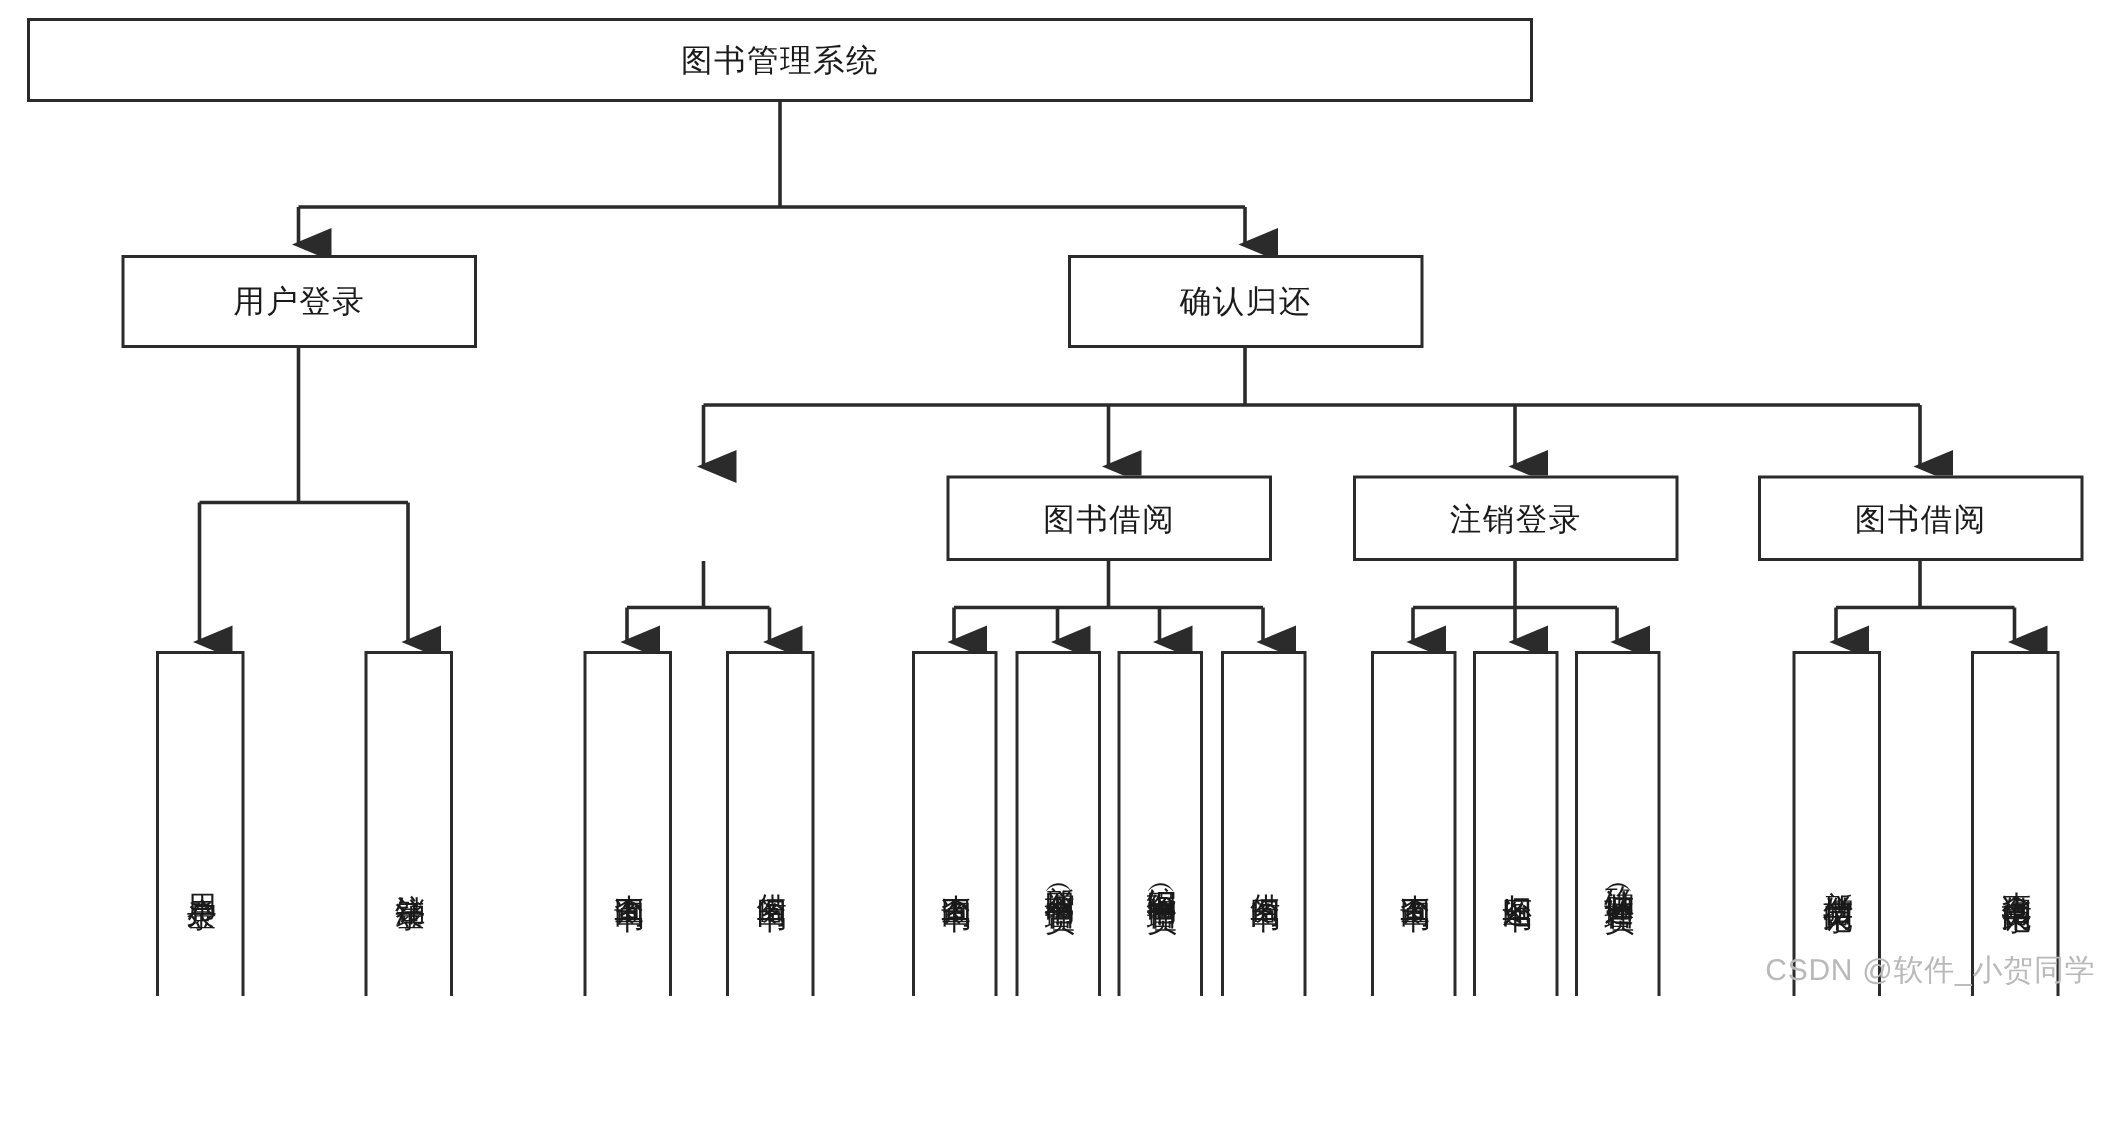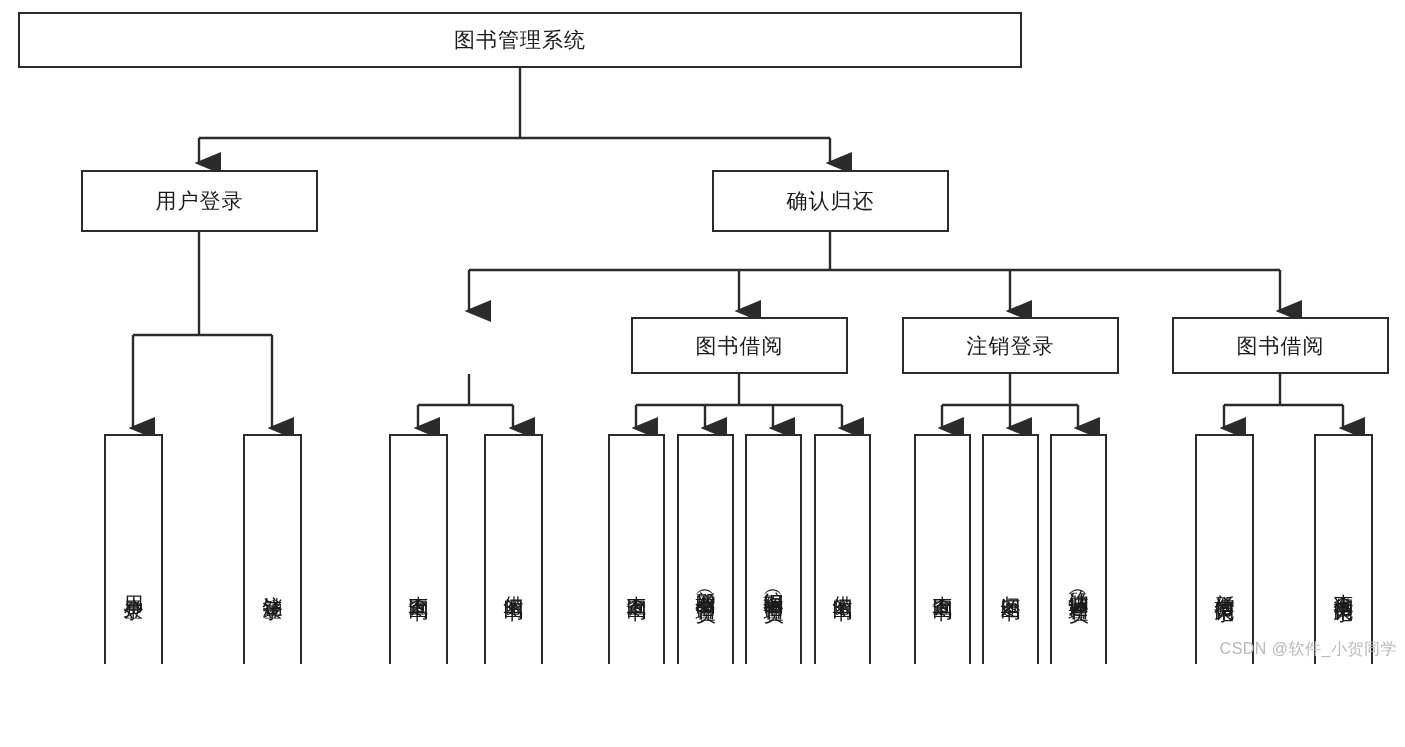--- a/index.html
+++ b/index.html
@@ -46,21 +46,21 @@
   }
   .node.vert > span{
     writing-mode:vertical-rl;
     text-orientation:upright;
     display:block;
   }
   #watermark{
     position:absolute;
     right:8px;
     bottom:4px;
-    font-size:16px;
+    font-size:20px;
     color:#b9b9b9;
     letter-spacing:0.5px;
     white-space:nowrap;
     font-family:"Liberation Sans","DejaVu Sans",sans-serif;
   }
 </style>
 </head>
 <body>
 
 <div id="canvas">

